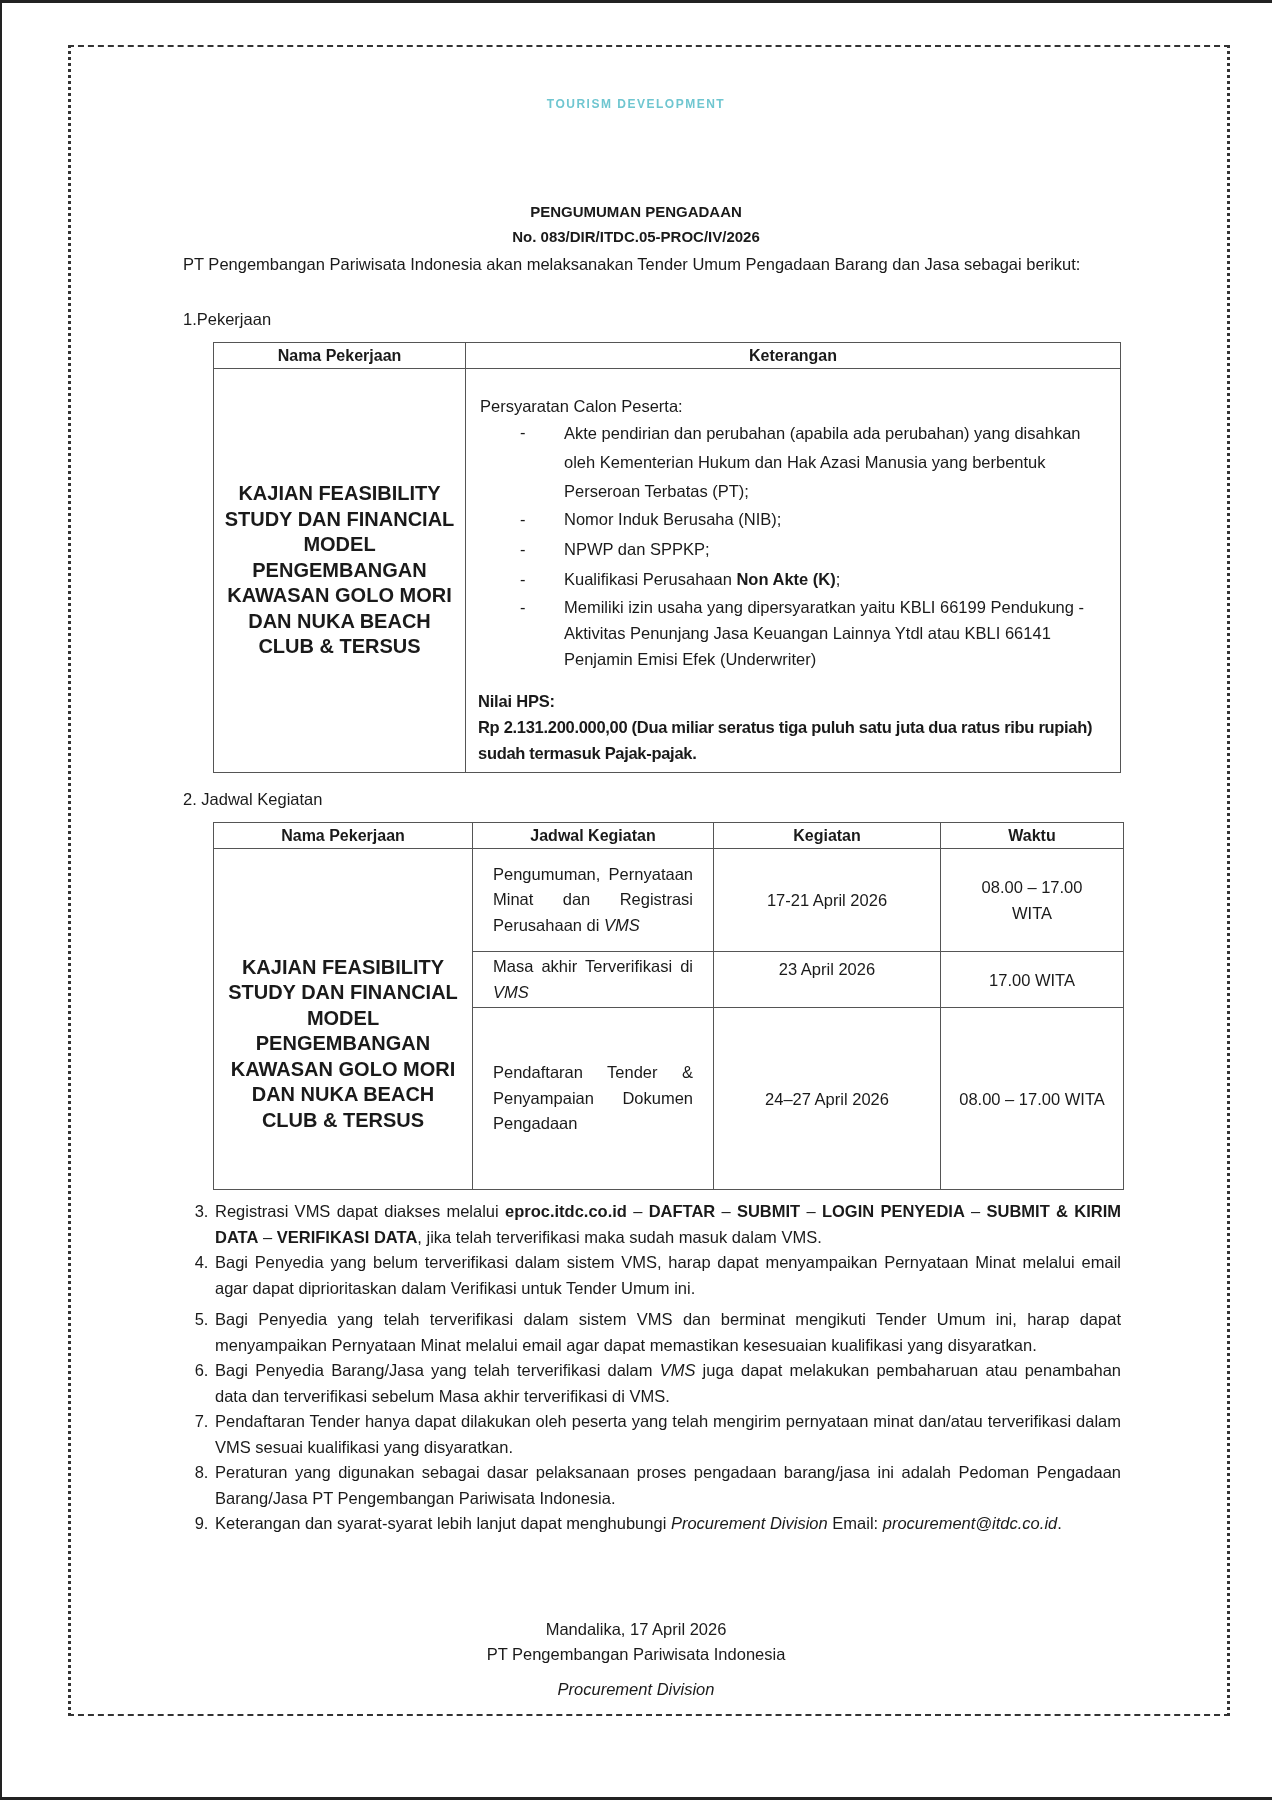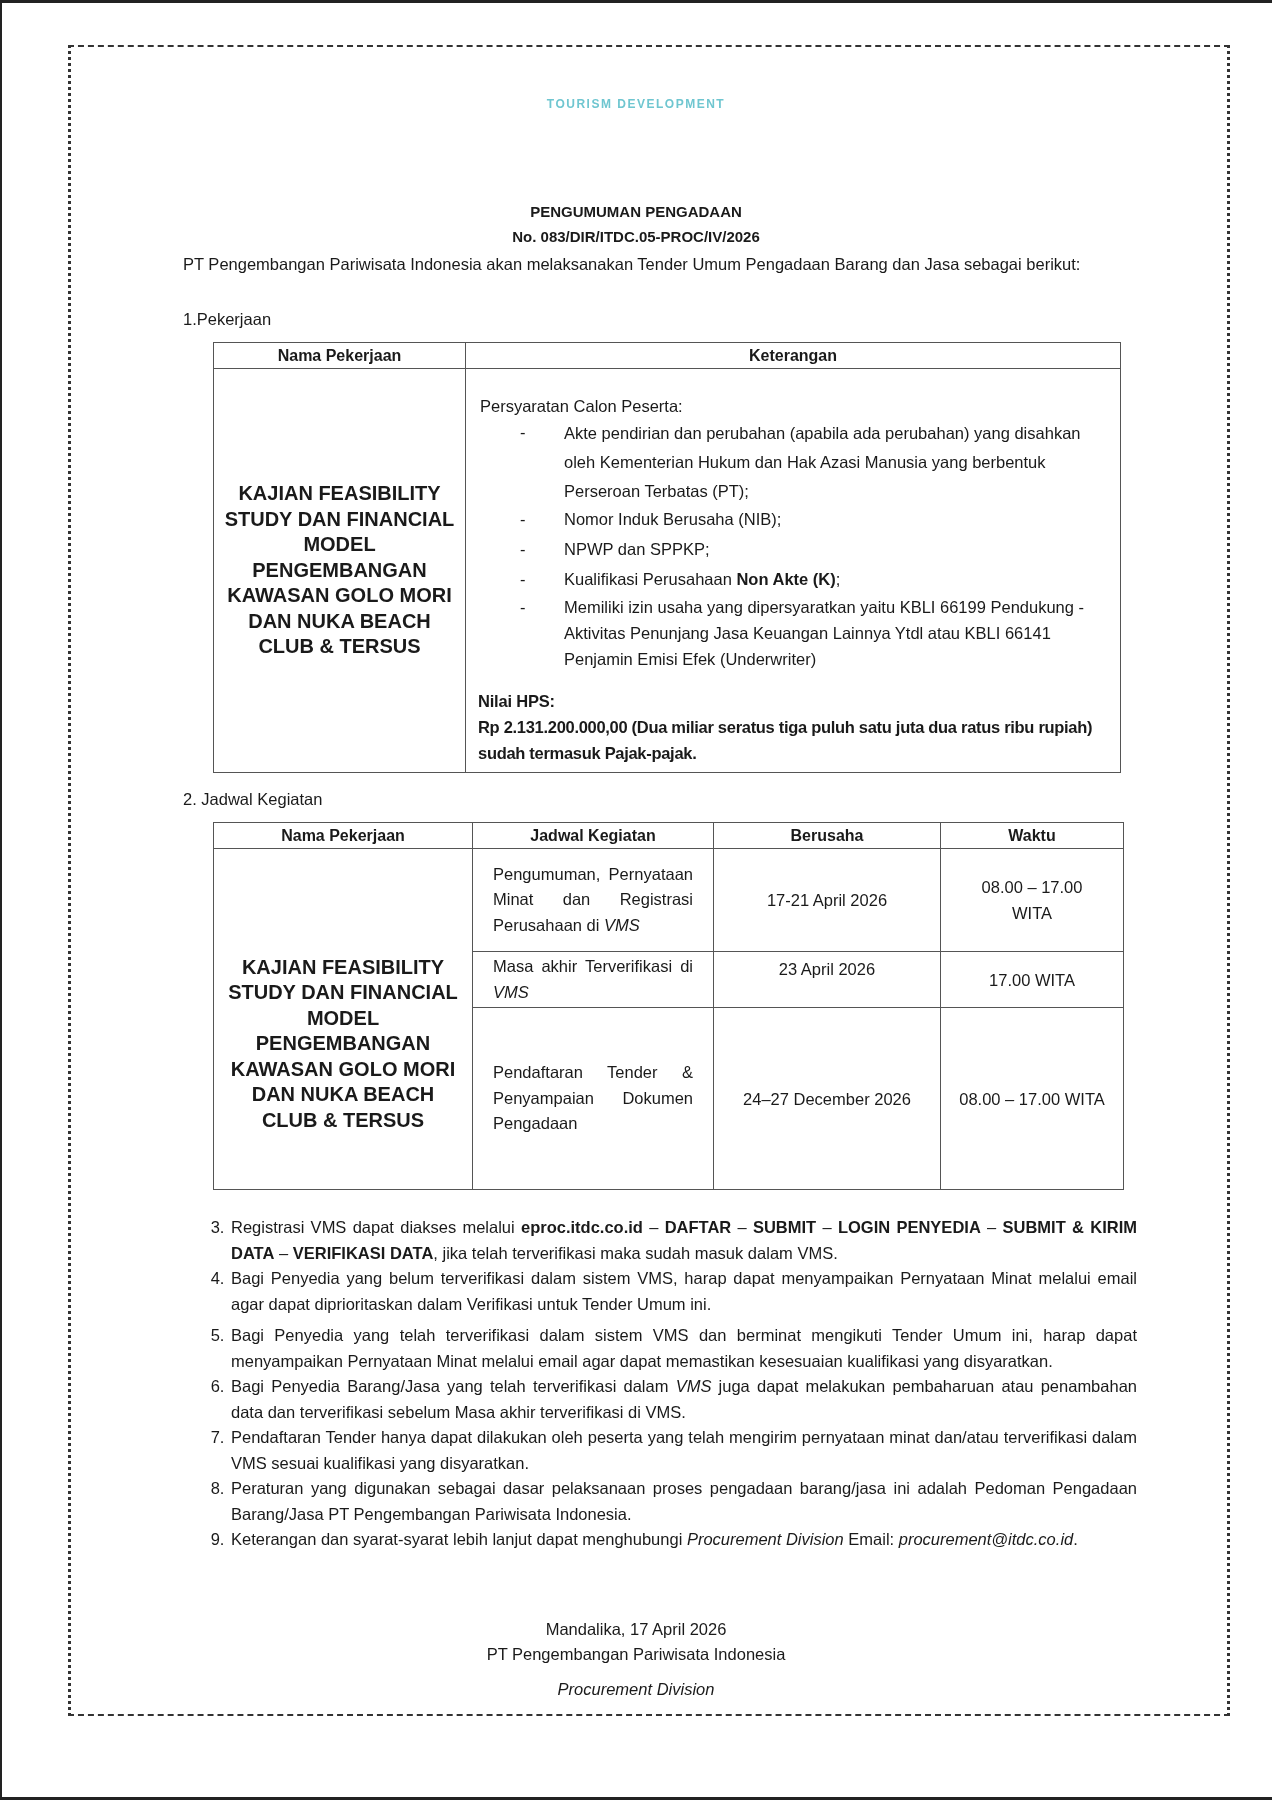--- a/index.html
+++ b/index.html
@@ -28,21 +28,21 @@
   .ket { padding: 10px 12px 6px 12px; font-size: 16.5px; line-height: 26px; }
   .ket .head { padding-left: 2px; margin-top: 14px; }
   .req { display: flex; }
   .req .dash { width: 86px; flex: none; padding-left: 42px; box-sizing: border-box; }
   .req .txt { flex: 1; }
   .req.tall .txt { line-height: 29px; }
   .hps { font-weight: bold; margin-top: 16px; letter-spacing: -0.2px; }
   .sched { font-size: 16.5px; line-height: 25.5px; padding: 2px 20px; text-align: justify; }
   .cen { text-align: center; font-size: 16.5px; line-height: 26px; }
   .top { vertical-align: top; padding-top: 4px; }
-  ol.notes { position: absolute; left: 183px; top: 1199px; width: 938px; margin: 16px; padding: 0 0 0 30px;
+  ol.notes { position: absolute; left: 183px; top: 1199px; width: 938px; margin: 0; padding: 0 0 0 30px;
              font-size: 16.5px; line-height: 25.5px; text-align: justify; box-sizing: border-box; }
   ol.notes li { padding-left: 2px; margin-bottom: 0; }
   ol.notes li.gap { margin-top: 6px; }
   .sign { position: absolute; left: 0; width: 1272px; text-align: center; font-size: 16.5px; line-height: 26px; }
 </style>
 </head>
 <body>
 
 <div class="outer-edge"></div>
 <div class="frame"></div>
@@ -105,37 +105,37 @@
   <colgroup>
       <col style="width:259px">
       <col style="width:241px">
       <col style="width:227px">
       <col>
     </colgroup>
   <tbody>
       <tr>
     <th>Nama Pekerjaan</th>
     <th>Jadwal Kegiatan</th>
-    <th>Berusaha</th>
+    <th>Kegiatan</th>
     <th>Waktu</th>
   </tr>
   <tr style="height:103px">
     <td class="job" rowspan="3" style="padding-top:50px">KAJIAN FEASIBILITY STUDY DAN FINANCIAL MODEL PENGEMBANGAN KAWASAN GOLO MORI DAN NUKA BEACH CLUB &amp; TERSUS</td>
     <td class="sched"><span>Pengumuman, Pernyataan Minat dan Registrasi Perusahaan di</span> <i>VMS</i></td>
     <td class="cen">17-21 April 2026</td>
     <td class="cen" style="padding:0 28px">08.00 – 17.00 WITA</td>
   </tr>
   <tr style="height:52px">
     <td class="sched"><span>Masa akhir Terverifikasi di</span> <i>VMS</i></td>
     <td class="cen top">23 April 2026</td>
     <td class="cen">17.00 WITA</td>
   </tr>
   <tr style="height:182px">
     <td class="sched"><span>Pendaftaran Tender &amp; Penyampaian Dokumen Pengadaan</span></td>
-    <td class="cen">24–27 December 2026</td>
+    <td class="cen">24–27 April 2026</td>
     <td class="cen">08.00 – 17.00 WITA</td>
   </tr>
 </tbody>
   </table>
 
 <ol class="notes" start="3">
   <li><span>Registrasi VMS dapat diakses melalui </span><b>eproc.itdc.co.id</b><span> – </span><b>DAFTAR</b><span> – </span><b>SUBMIT</b><span> – </span><b>LOGIN PENYEDIA</b><span> – </span><b>SUBMIT &amp; KIRIM DATA</b><span> – </span><b>VERIFIKASI DATA</b><span>, jika telah terverifikasi maka sudah masuk dalam VMS.</span></li>
   <li>Bagi Penyedia yang belum terverifikasi dalam sistem VMS, harap dapat menyampaikan Pernyataan Minat melalui email agar dapat diprioritaskan dalam Verifikasi untuk Tender Umum ini.</li>
   <li class="gap">Bagi Penyedia yang telah terverifikasi dalam sistem VMS dan berminat mengikuti Tender Umum ini, harap dapat menyampaikan Pernyataan Minat melalui email agar dapat memastikan kesesuaian kualifikasi yang disyaratkan.</li>
   <li><span>Bagi Penyedia Barang/Jasa yang telah terverifikasi dalam </span><i>VMS</i><span> juga dapat melakukan pembaharuan atau penambahan data dan terverifikasi sebelum Masa akhir terverifikasi di VMS.</span></li>

